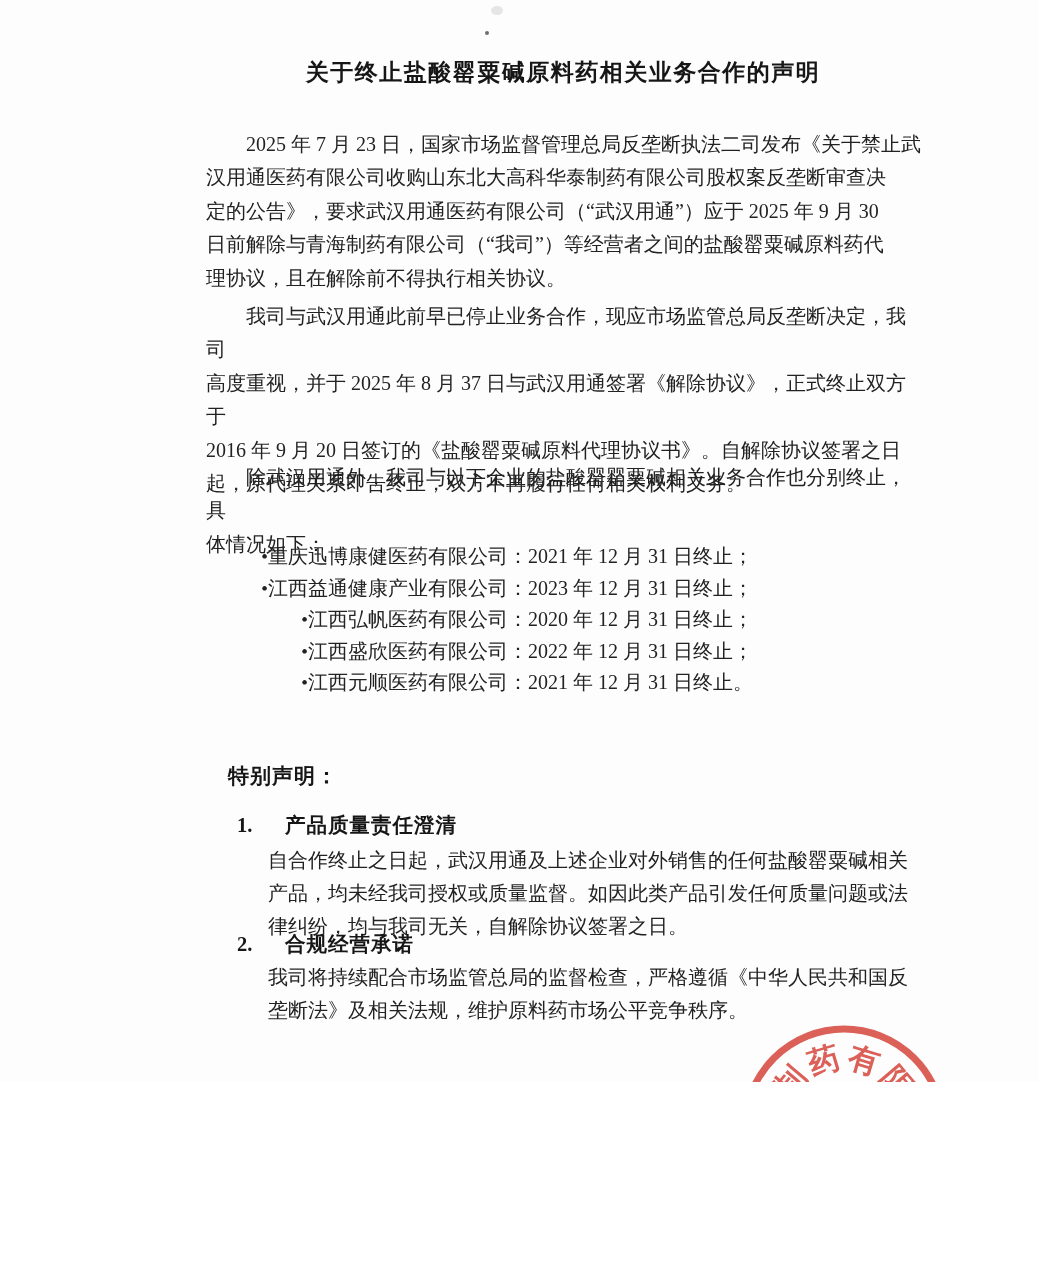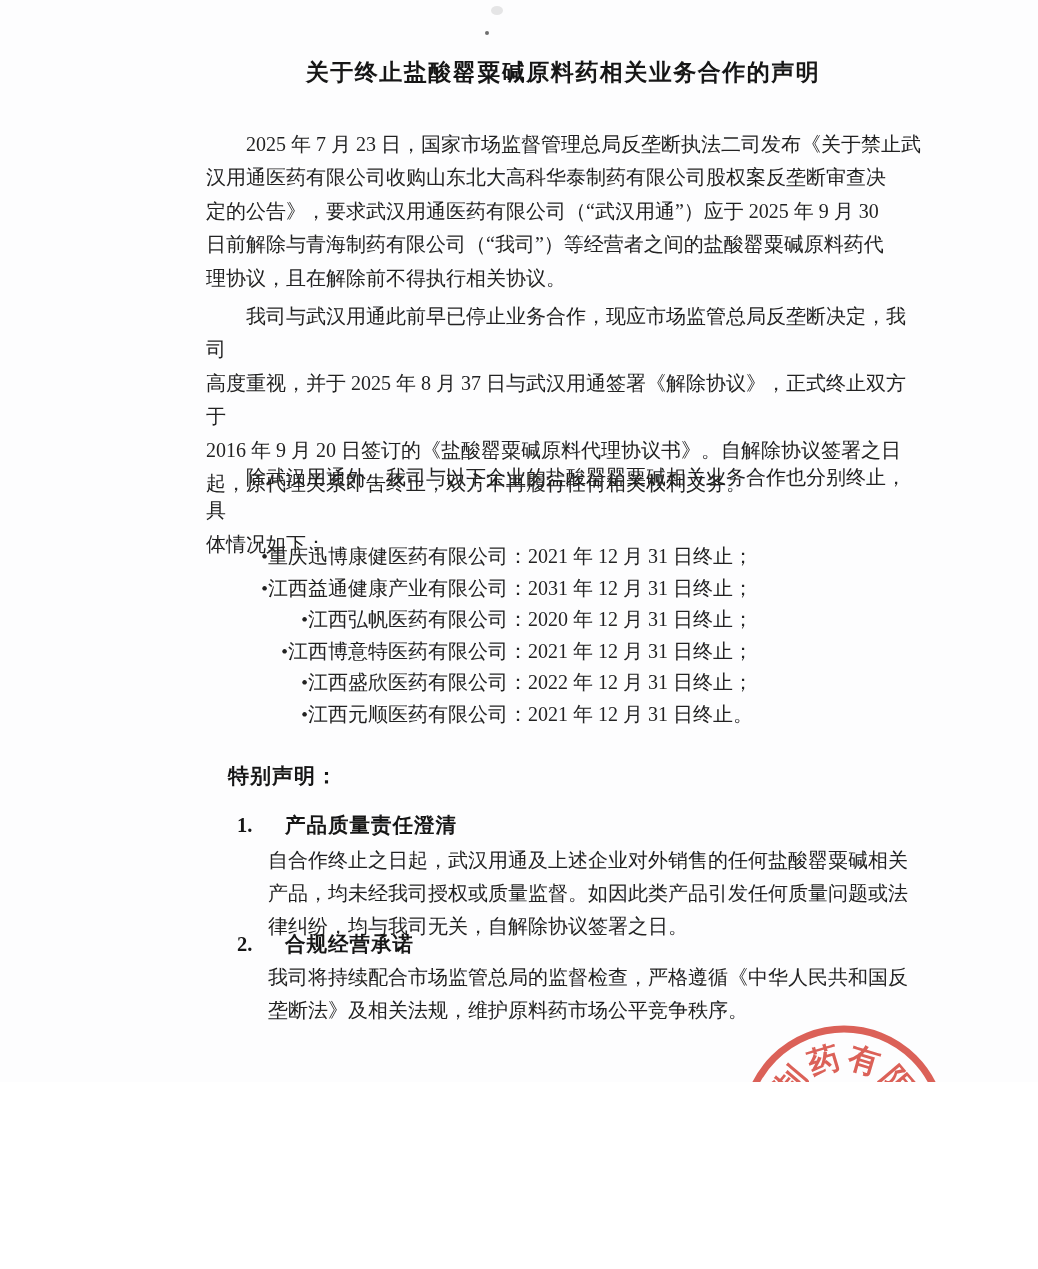--- a/index.html
+++ b/index.html
@@ -165,23 +165,22 @@
 理协议，且在解除前不得执行相关协议。</p>
   <p class="para para-2">我司与武汉用通此前早已停止业务合作，现应市场监管总局反垄断决定，我司
 高度重视，并于 2025 年 8 月 37 日与武汉用通签署《解除协议》，正式终止双方于
 2016 年 9 月 20 日签订的《盐酸罂粟碱原料代理协议书》。自解除协议签署之日
 起，原代理关系即告终止，双方不再履行任何相关权利义务。</p>
   <p class="para para-3">除武汉用通外，我司与以下企业的盐酸罂罂粟碱相关业务合作也分别终止，具
 体情况如下：</p>
 
   <ul class="bullet-list">
     <li><span class="bullet-dot">•</span><span>重庆迅博康健医药有限公司：2021 年 12 月 31 日终止；</span></li>
-    <li><span class="bullet-dot">•</span><span>江西益通健康产业有限公司：2031 年 12 月 31 日终止；</span></li>
+    <li><span class="bullet-dot">•</span><span>江西益通健康产业有限公司：2023 年 12 月 31 日终止；</span></li>
     <li><span class="bullet-dot">•</span><span>江西弘帆医药有限公司：2020 年 12 月 31 日终止；</span></li>
-    <li><span class="bullet-dot">•</span><span>江西博意特医药有限公司：2021 年 12 月 31 日终止；</span></li>
     <li><span class="bullet-dot">•</span><span>江西盛欣医药有限公司：2022 年 12 月 31 日终止；</span></li>
     <li><span class="bullet-dot">•</span><span>江西元顺医药有限公司：2021 年 12 月 31 日终止。</span></li>
   </ul>
 
   <div class="special-heading">特别声明：</div>
 
   <div class="numbered-item-head item-1-head">
     <span class="num">1.</span><span class="item-title">产品质量责任澄清</span>
   </div>
   <p class="item-body item-1-body">自合作终止之日起，武汉用通及上述企业对外销售的任何盐酸罂粟碱相关

